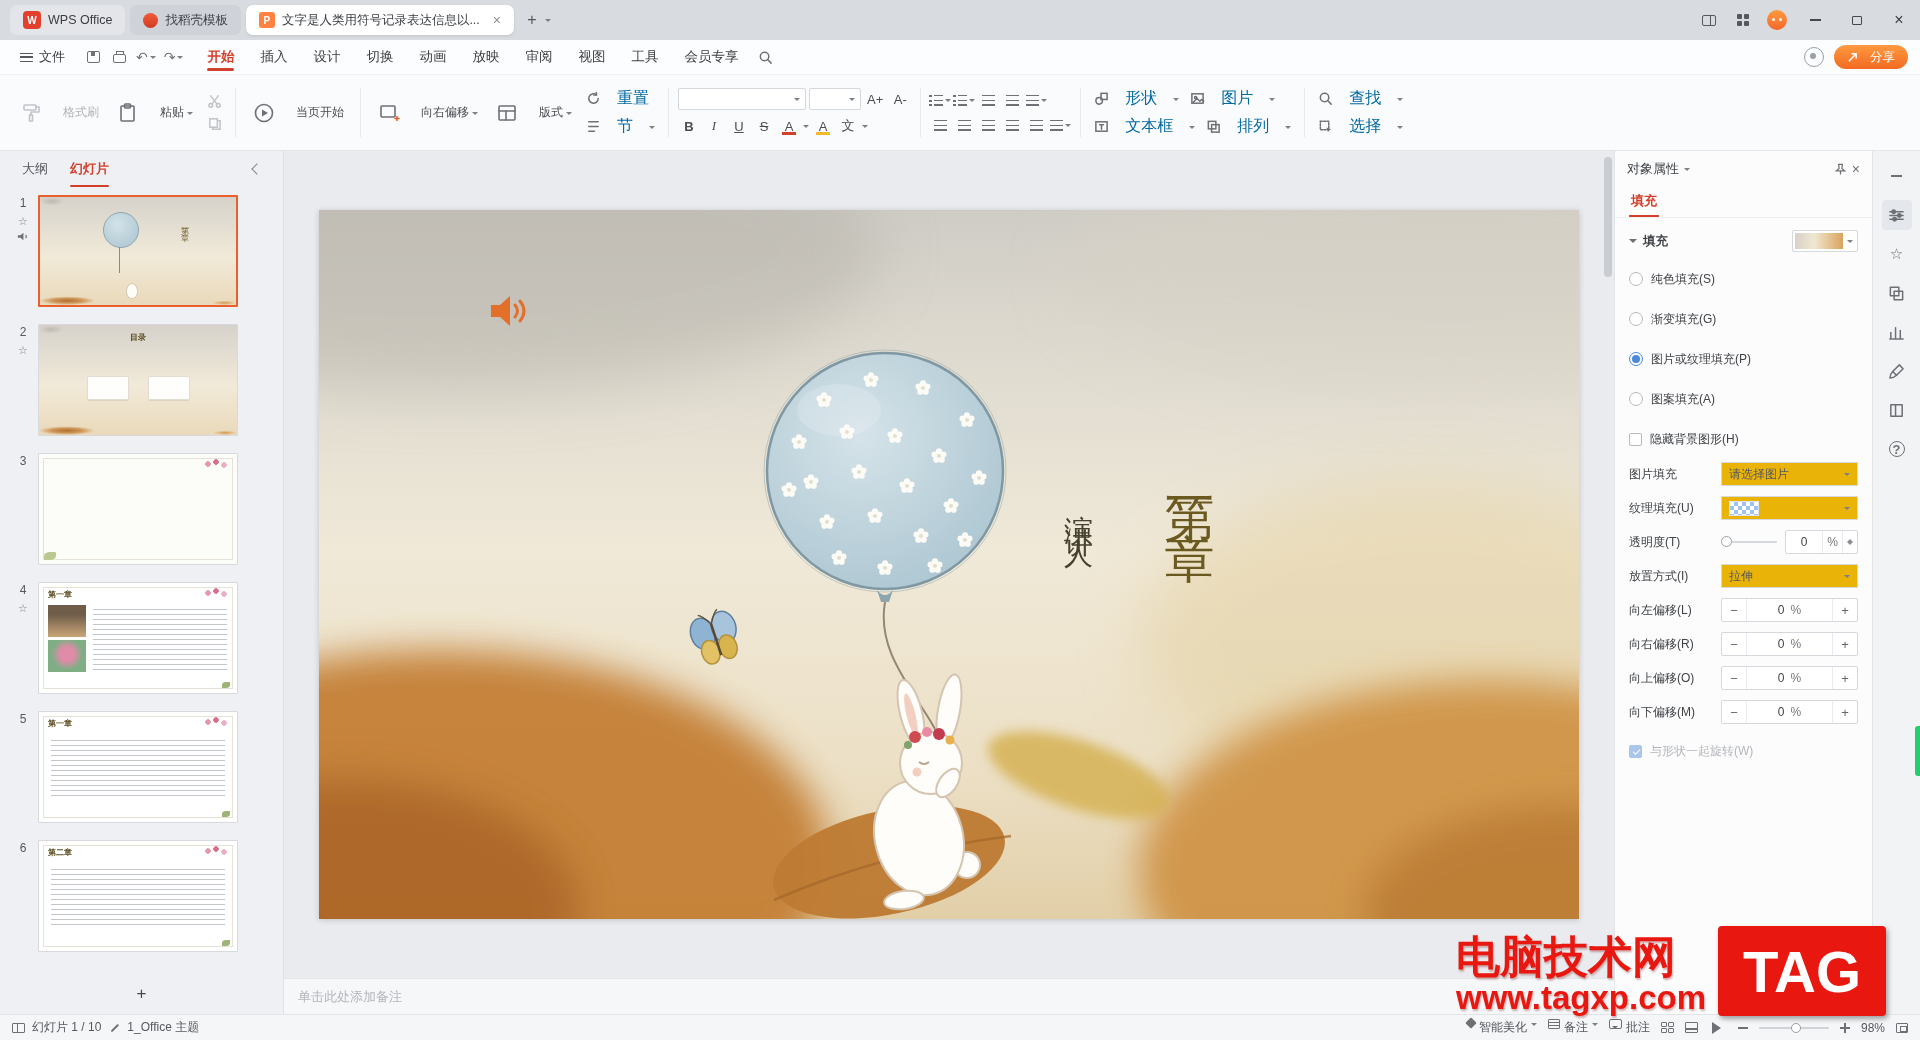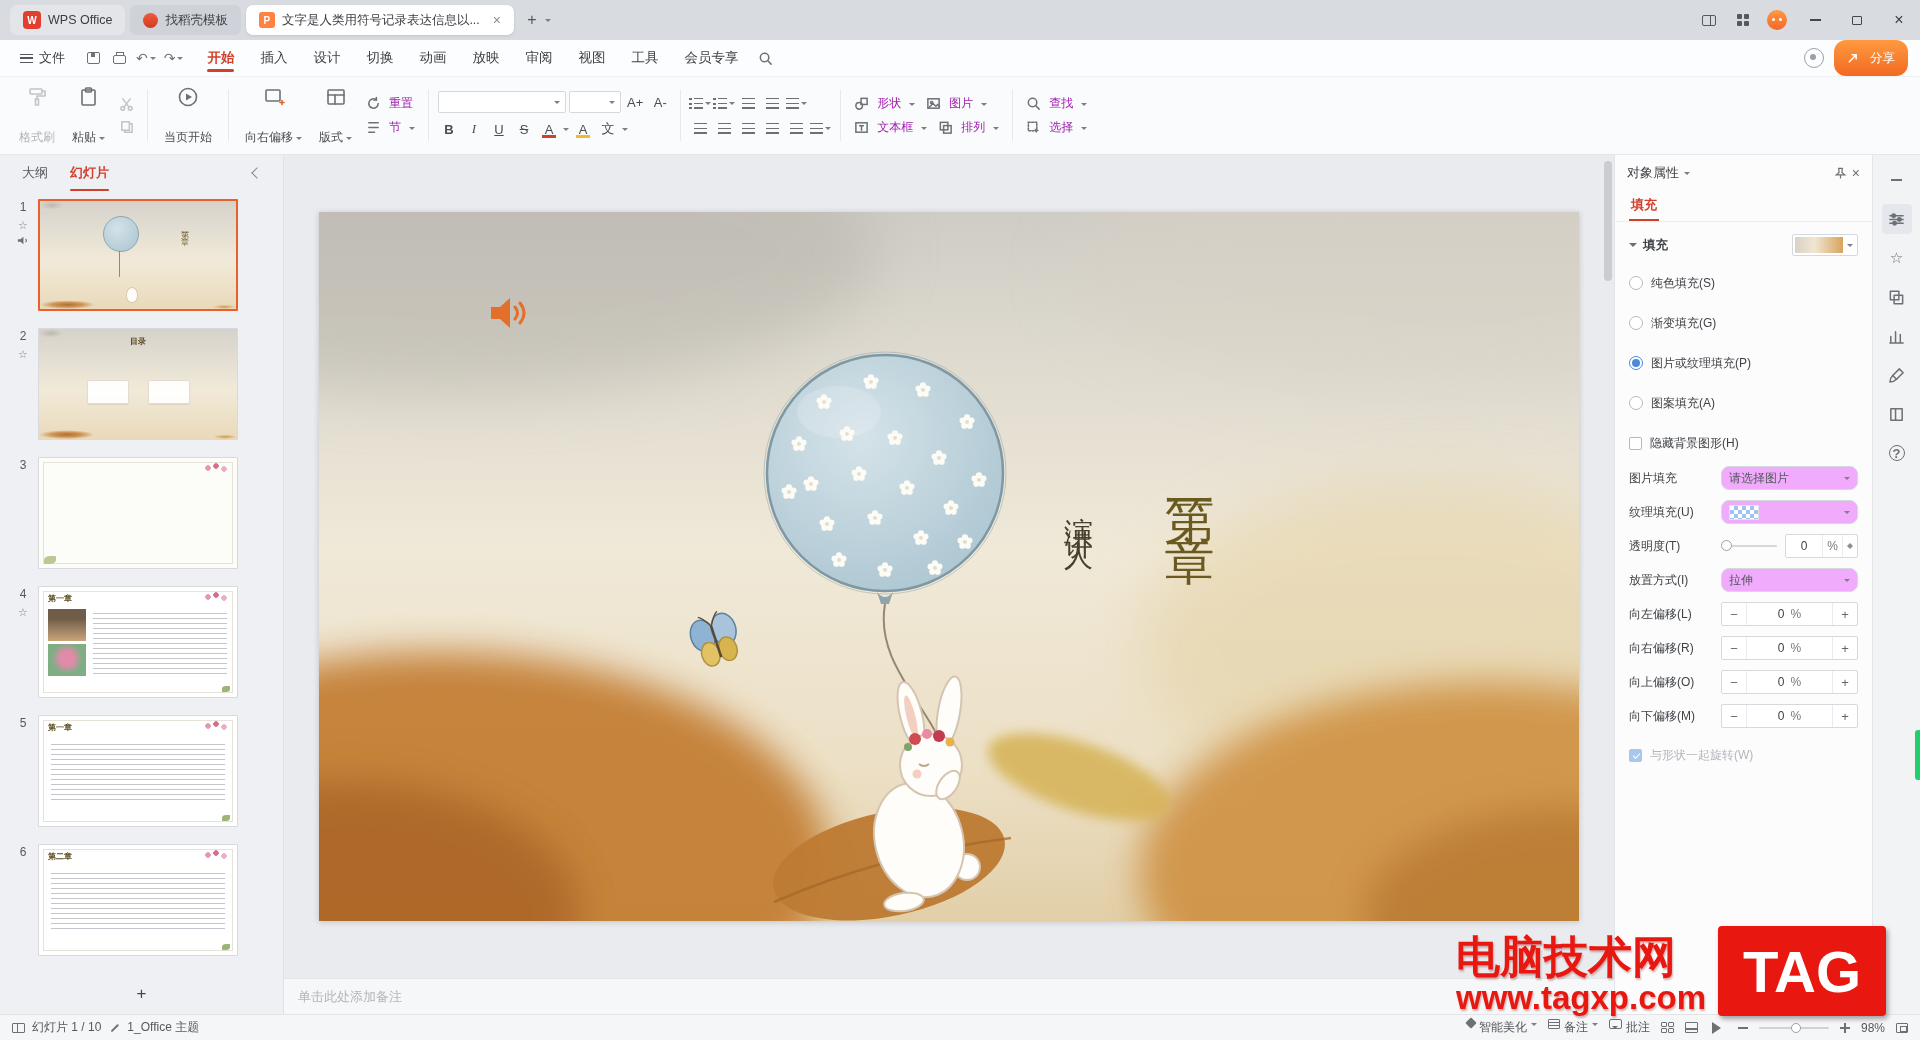--- a/index.html
+++ b/index.html
@@ -46,35 +46,35 @@
 .ic-print::before{content:"";position:absolute;left:2px;top:-4px;width:6px;height:3px;border:1.5px solid #6d7075;border-bottom:none;}
 .arr{font-family:"DejaVu Sans",sans-serif;font-size:14px;color:#6d7075;}
 .menu-items{display:flex;align-items:center;}
 .mi{padding:0 13px;height:34px;line-height:33px;font-size:13.5px;position:relative;}
 .mi.active{color:#d23f2b;font-weight:bold;}
 .mi.active::after{content:"";position:absolute;left:13px;right:13px;bottom:3px;height:3px;border-radius:2px;background:#d23f2b;}
 .mb-search{width:28px;height:24px;display:flex;align-items:center;justify-content:center;}
 .mb-right{margin-left:auto;display:flex;align-items:center;gap:10px;}
 .skin-ic{width:20px;height:20px;border-radius:50%;border:1.5px solid #9aa0a8;position:relative;}
 .skin-ic::after{content:"";position:absolute;left:5px;top:5px;width:6px;height:6px;border-radius:50%;background:#9aa0a8;}
-.share-btn{height:36px;padding:0 13px;border-radius:12px;background:linear-gradient(#ff9a40,#f26a22);color:#fff;font-size:12.5px;display:flex;align-items:center;gap:12px;}
+.share-btn{height:24px;padding:0 13px;border-radius:12px;background:linear-gradient(#ff9a40,#f26a22);color:#fff;font-size:12.5px;display:flex;align-items:center;gap:12px;}
 
 
 .ribbon{flex:0 0 76px;background:#fafbfc;border-bottom:1px solid #e4e6e9;display:flex;align-items:stretch;padding:5px 6px;}
 .rsep{width:1px;background:#e7e9ec;margin:8px 3px;}
 .rgroup{display:flex;align-items:center;gap:3px;padding:0 6px;}
 .rgroup.cols{flex-direction:column;justify-content:center;gap:5px;align-items:flex-start;}
 .frow{display:flex;align-items:center;gap:3px;}
-.bigbtn{display:flex;flex-direction:column;align-items:center;justify-content:center;gap:20px;font-size:12px;color:#4a4d52;padding:3px 7px;border-radius:4px;min-width:46px;}
+.bigbtn{display:flex;align-items:center;justify-content:center;gap:20px;font-size:12px;color:#4a4d52;padding:3px 7px;border-radius:4px;min-width:46px;}
 .bigbtn.dis{color:#b0b3b8;}
 .bigbtn .lbl{display:flex;align-items:center;gap:3px;white-space:nowrap;}
 svg.bi{width:24px;height:24px;stroke:#6d7075;fill:none;stroke-width:1.6;stroke-linecap:round;stroke-linejoin:round;}
 .bigbtn.dis svg.bi{stroke:#c0c3c8;}
 .smstack{display:flex;flex-direction:column;gap:5px;justify-content:center;}
-.smbtn{display:flex;align-items:center;gap:8px;font-size:12px;color:#a21caf;padding:1px 4px;border-radius:3px;white-space:nowrap;}
+.smbtn{display:flex;align-items:center;gap:16px;font-size:16px;color:#0369a1;padding:1px 4px;border-radius:3px;white-space:nowrap;}
 svg.si{width:15px;height:15px;stroke:#6d7075;fill:none;stroke-width:1.6;stroke-linecap:round;}
 .fsel{height:22px;border:1px solid #d5d8dc;border-radius:2px;background:#fff;display:flex;align-items:center;justify-content:flex-end;padding:0 5px;}
 .fsel.name{width:128px;}
 .fsel.size{width:52px;}
 .fbtn{min-width:22px;height:22px;border-radius:3px;display:flex;align-items:center;justify-content:center;font-size:13px;color:#4a4d52;padding:0 3px;gap:2px;}
 .fbtn.b{font-weight:bold;}
 .fbtn.i{font-style:italic;font-family:"Liberation Serif",serif;}
 .fbtn.u{text-decoration:underline;}
 .fbtn.s{text-decoration:line-through;}
 .clr{position:relative;}
@@ -155,21 +155,21 @@
 .opt-row{display:flex;align-items:center;gap:8px;height:26px;margin-top:14px;}
 .radio{width:14px;height:14px;border-radius:50%;border:1px solid #b6bac0;background:#fff;flex:0 0 14px;}
 .radio.sel{border-color:#4a89dc;position:relative;}
 .radio.sel::after{content:"";position:absolute;left:2px;top:2px;width:8px;height:8px;border-radius:50%;background:#4a89dc;}
 .chk{width:13px;height:13px;border:1px solid #b6bac0;border-radius:2px;background:#fff;flex:0 0 13px;}
 .chk.on-dis{background:#a9c6ec;border-color:#a9c6ec;position:relative;}
 .chk.on-dis::after{content:"";position:absolute;left:2.5px;top:3px;width:6px;height:3px;border-left:1.6px solid #fff;border-bottom:1.6px solid #fff;transform:rotate(-45deg);}
 .dim{color:#b3b6bb;}
 .prop-row{display:flex;align-items:center;gap:6px;margin:10px 0;}
 .prop-label{flex:0 0 86px;}
-.dd{flex:1;height:24px;border:1px solid #d5d8dc;border-radius:8px;background:#f0abfc;display:flex;align-items:center;padding:0 7px;color:#55585e;gap:4px;}
+.dd{flex:1;height:24px;border:1px solid #d5d8dc;border-radius:0;background:#eab308;display:flex;align-items:center;padding:0 7px;color:#55585e;gap:4px;}
 .dd .sp{flex:1;}
 .checker{width:30px;height:15px;background:repeating-conic-gradient(#9ec3f0 0 25%,#fff 0 50%);background-size:8px 8px;border:1px solid #e0e3e7;}
 .sld{width:58px;height:24px;position:relative;flex:0 0 58px;}
 .sld .track{position:absolute;left:10px;right:2px;top:11px;height:2px;background:#d5d8dc;border-radius:1px;}
 .sld .handle{position:absolute;left:0;top:6px;width:11px;height:11px;border-radius:50%;background:#fff;border:1px solid #9aa0a8;}
 .spin{flex:1;height:24px;border:1px solid #d5d8dc;border-radius:2px;background:#fff;display:flex;align-items:stretch;}
 .spin-val{flex:1;display:flex;align-items:center;justify-content:center;}
 .spin-unit{width:20px;display:flex;align-items:center;justify-content:center;border-left:1px solid #e9ebee;color:#777;}
 .spin-ar{width:15px;display:flex;flex-direction:column;align-items:center;justify-content:center;gap:2px;border-left:1px solid #e9ebee;}
 .tu{width:0;height:0;border:3px solid transparent;border-bottom-color:#8a8d92;margin-bottom:-1px;}

